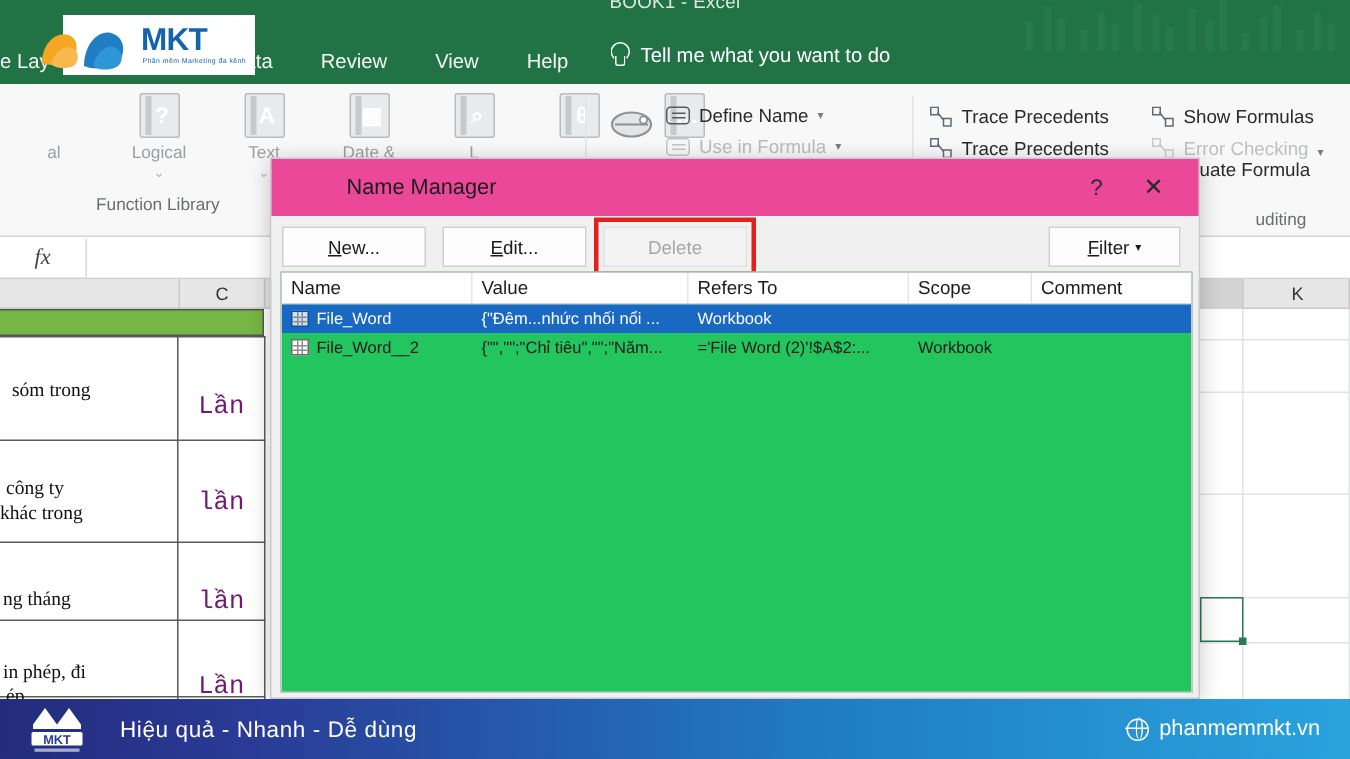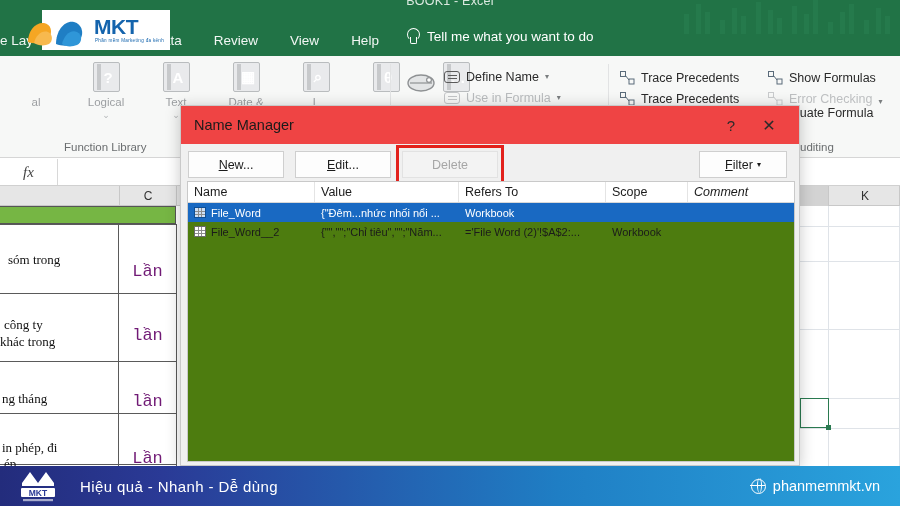--- a/index.html
+++ b/index.html
@@ -63,21 +63,21 @@
   .fnbox {
     width: 27px; height: 30px; margin: 0 auto 4px; border: 1.6px solid #b9bcbe;
     background: #e9eaec; border-radius: 2px; position: relative;
     display: flex; align-items: center; justify-content: center;
     color: #ffffff; font-size: 15px; font-weight: bold;
   }
   .fnbox .spine { position: absolute; left: 3px; top: 1px; bottom: 1px; width: 4px; background: #c7c9cb; }
   .fn-label { font-size: 11.5px; color: #9c9fa2; line-height: 13px; }
   .fn-label .car { display: block; font-size: 9px; color: #b3b6b8; }
   .grp-label {
-    position: absolute; left: 64px; top: 85px; font-size: 11.5px; color: #6b6e70;
+    position: absolute; left: 64px; top: 75px; font-size: 11.5px; color: #6b6e70;
   }
 
   .defined-names { position: absolute; left: 398px; top: 2px; }
   .dn-icon {
     position: absolute; left: 8px; top: 12px; width: 34px; height: 26px;
   }
   .dn-rows { position: absolute; left: 46px; top: 8px; }
   .dn-row {
     display: flex; align-items: center; gap: 6px; height: 21px;
     font-size: 12.5px; color: #2a2a2a; white-space: nowrap;
@@ -100,21 +100,21 @@
   .audit { position: absolute; left: 620px; top: 8px; }
   .audit-row {
     display: flex; align-items: flex-end; gap: 6px; height: 21px;
     font-size: 12.5px; color: #2a2a2a; white-space: nowrap;
   }
   .audit-row.dim { color: #bdbfc1; }
   .a-ico { width: 15px; height: 14px; flex: none; position: relative; }
 
   .audit2 { position: absolute; left: 768px; top: 8px; }
   .evalf { position: absolute; left: 790px; top: 50px; font-size: 12.5px; color: #2a2a2a; }
-  .auditing { position: absolute; left: 800px; top: 85px; font-size: 11.5px; color: #6b6e70; }
+  .auditing { position: absolute; left: 800px; top: 85px; font-size: 11.5px; color: #6b6e70; padding-left: 37px; }
 
   
   .formula-bar {
     position: absolute; left: 0; top: 158px; width: 900px; height: 28px;
     background: #ffffff; border-bottom: 1px solid #d0d0d0;
     display: flex; align-items: center;
   }
   .fx {
     width: 58px; text-align: center; font-family: "Liberation Serif", serif;
     font-style: italic; font-size: 15px; color: #444;
@@ -150,22 +150,22 @@
     background: #2a7a50;
   }
 
   
   .dialog {
     position: absolute; left: 180px; top: 105px; width: 620px; height: 361px;
     background: #f0f0f0; border: 1px solid #c9c9c9;
     box-shadow: 0 2px 14px rgba(0,0,0,.22);
   }
   .dlg-title {
-    height: 38px; background: #ef4444; position: relative;
-    display: flex; align-items: center;
+    height: 38px; background: #ec4899; position: relative;
+    display: flex; align-items: center; padding-left: 37px;
   }
   .dlg-title h1 { font-size: 14.5px; font-weight: normal; color: #1b1b1b; margin-left: 13px; }
   .dlg-help {
     position: absolute; right: 56px; top: 8px; width: 24px; height: 24px;
     font-size: 15px; color: #2b2b2b; text-align: center; line-height: 24px;
   }
   .dlg-close {
     position: absolute; right: 18px; top: 8px; width: 24px; height: 24px;
     font-size: 16px; color: #2b2b2b; text-align: center; line-height: 24px;
   }
@@ -182,21 +182,21 @@
   .btn-delete { left: 221px; width: 96px; }
   .btn-filter { left: 518px; width: 88px; gap: 4px; }
   .btn-filter .ca { font-size: 8px; }
   .redbox {
     position: absolute; left: 215px; top: 1px; width: 108px; height: 39px;
     border: 3px solid #e2211c; pointer-events: none;
   }
 
   .listbox {
     position: absolute; left: 6px; top: 75px; width: 608px; height: 281px;
-    background: #4d7c0f; border: 1px solid #c9c9c9; overflow: hidden;
+    background: #22c55e; border: 1px solid #c9c9c9; overflow: hidden;
   }
   .lhead { display: flex; height: 21px; border-bottom: 1px solid #d8d8d8; background: #fff; }
   .lhead div { font-size: 12.5px; color: #1b1b1b; padding-left: 6px; line-height: 20px;
                border-right: 1px solid #e4e4e4; }
   .lrow { display: flex; height: 19px; align-items: center; font-size: 11px; color: #1b1b1b; }
   .lrow.selected { background: #1969c2; color: #ffffff; }
   .lrow > div { padding-left: 6px; white-space: nowrap; overflow: hidden; }
   .nm-cell { display: flex; align-items: center; gap: 5px; }
   .grid-ico {
     width: 12px; height: 11px; flex: none; background: #ffffff;
@@ -208,21 +208,21 @@
     background: #8d8d8d; box-shadow: 0 3px 0 #8d8d8d;
   }
   .grid-ico:after {
     content: ""; position: absolute; top: 0; left: 3px; bottom: 0; width: 1px;
     background: #8d8d8d; box-shadow: 3px 0 0 #8d8d8d;
   }
   .col-name { width: 127px; }
   .col-value { width: 144px; }
   .col-refers { width: 147px; }
   .col-scope { width: 82px; }
-  .col-comment { width: 106px; border-right: none !important; font-style: italic; }
+  .col-comment { width: 106px; border-right: none !important; }
 
   
   .wm {
     position: absolute; left: 42px; top: 10px; width: 128px; height: 40px;
     background: #ffffff; display: flex; align-items: center;
     overflow: visible;
   }
   .wm-mark { position: absolute; left: -20px; top: 4px; width: 72px; height: 33px; }
   .wm-txt {
     position: absolute; left: 52px; top: 5px;

